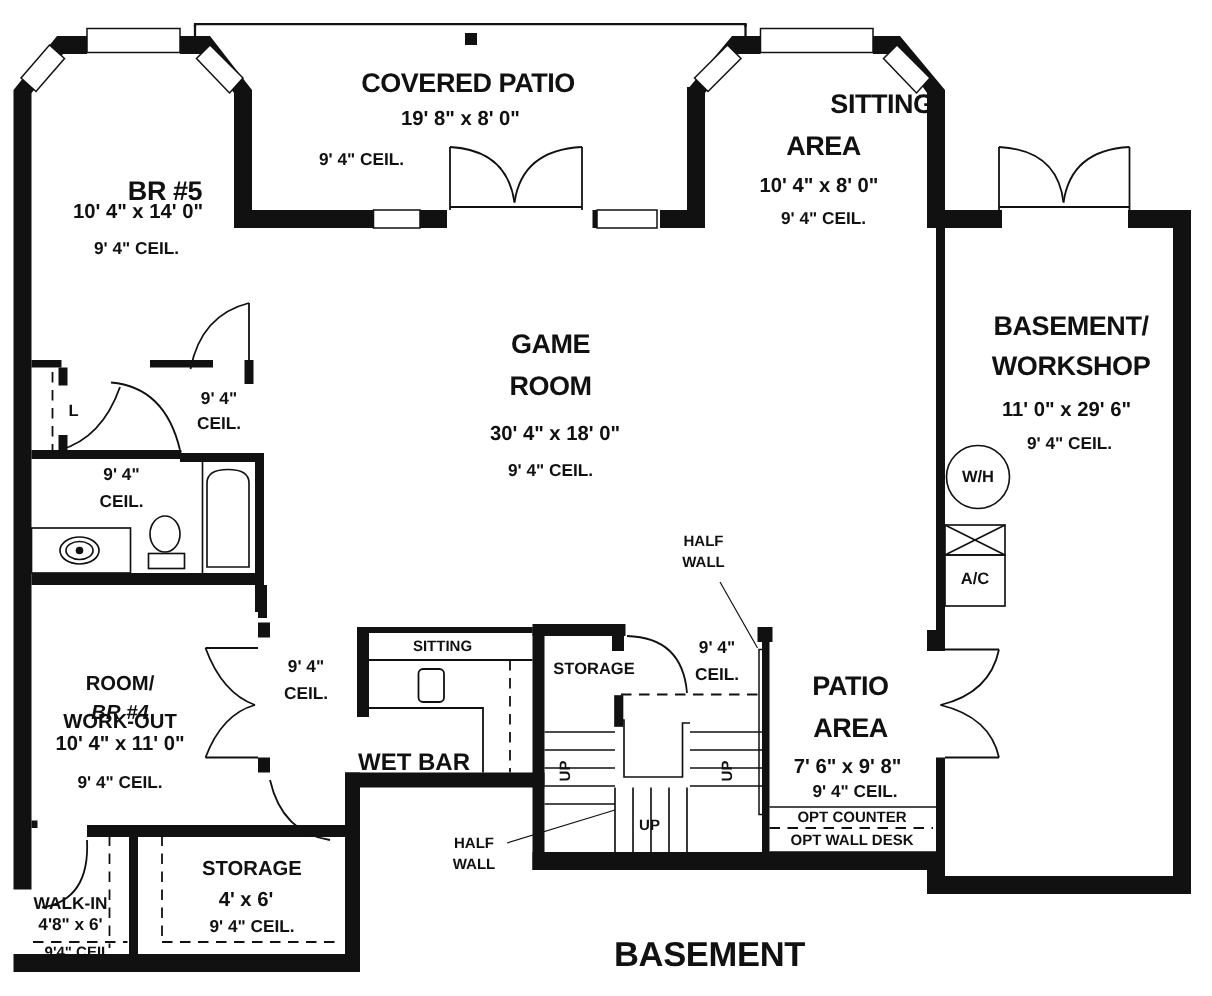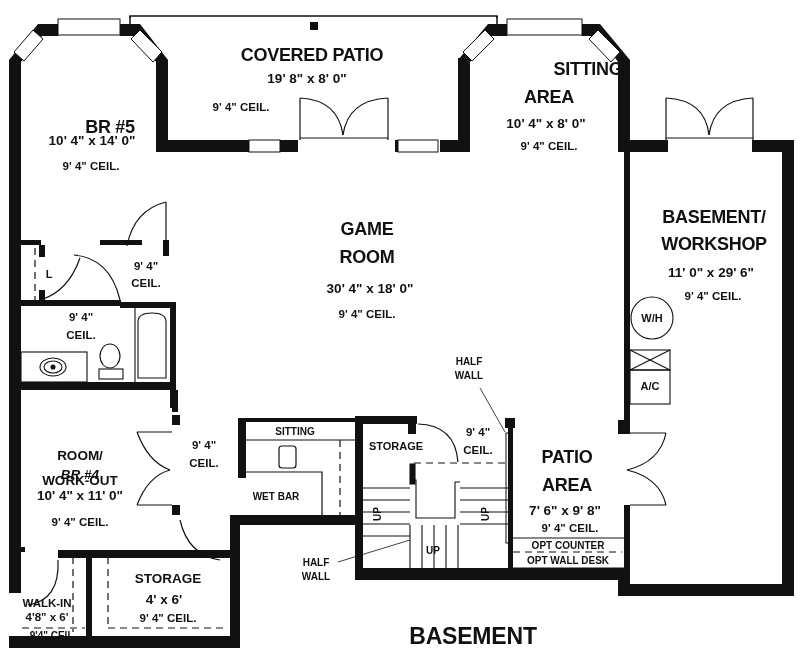--- a/index.html
+++ b/index.html
@@ -242,21 +242,21 @@
 <div class="lbl dim" style="left:80px;top:428px;margin-top:44px;">WORK-OUT</div>
 <div class="lbl dim" style="left:80px;top:447px;">ROOM/</div>
 <div class="lbl dim" style="left:80px;top:466px;font-style:italic;">BR #4</div>
 <div class="lbl dim" style="left:80px;top:487px;">10' 4" x 11' 0"</div>
 <div class="lbl ceil" style="left:80px;top:515px;">9' 4" CEIL.</div>
 
 <div class="lbl ceil" style="left:204px;top:438px;">9' 4"</div>
 <div class="lbl ceil" style="left:204px;top:456px;">CEIL.</div>
 
 <div class="lbl tiny" style="left:295px;top:426px;">SITTING</div>
-<div class="lbl dim" style="left:276px;top:488px;font-size:10px;">WET BAR</div>
+<div class="lbl dim" style="left:276px;top:500px;font-size:16px;">WET BAR</div>
 
 <div class="lbl small" style="left:396px;top:440px;">STORAGE</div>
 
 <div class="lbl ceil" style="left:478px;top:425px;">9' 4"</div>
 <div class="lbl ceil" style="left:478px;top:443px;">CEIL.</div>
 
 <div class="lbl tiny" style="left:469px;top:356px;">HALF</div>
 <div class="lbl tiny" style="left:469px;top:370px;">WALL</div>
 <div class="lbl tiny" style="left:316px;top:557px;">HALF</div>
 <div class="lbl tiny" style="left:316px;top:571px;">WALL</div>

